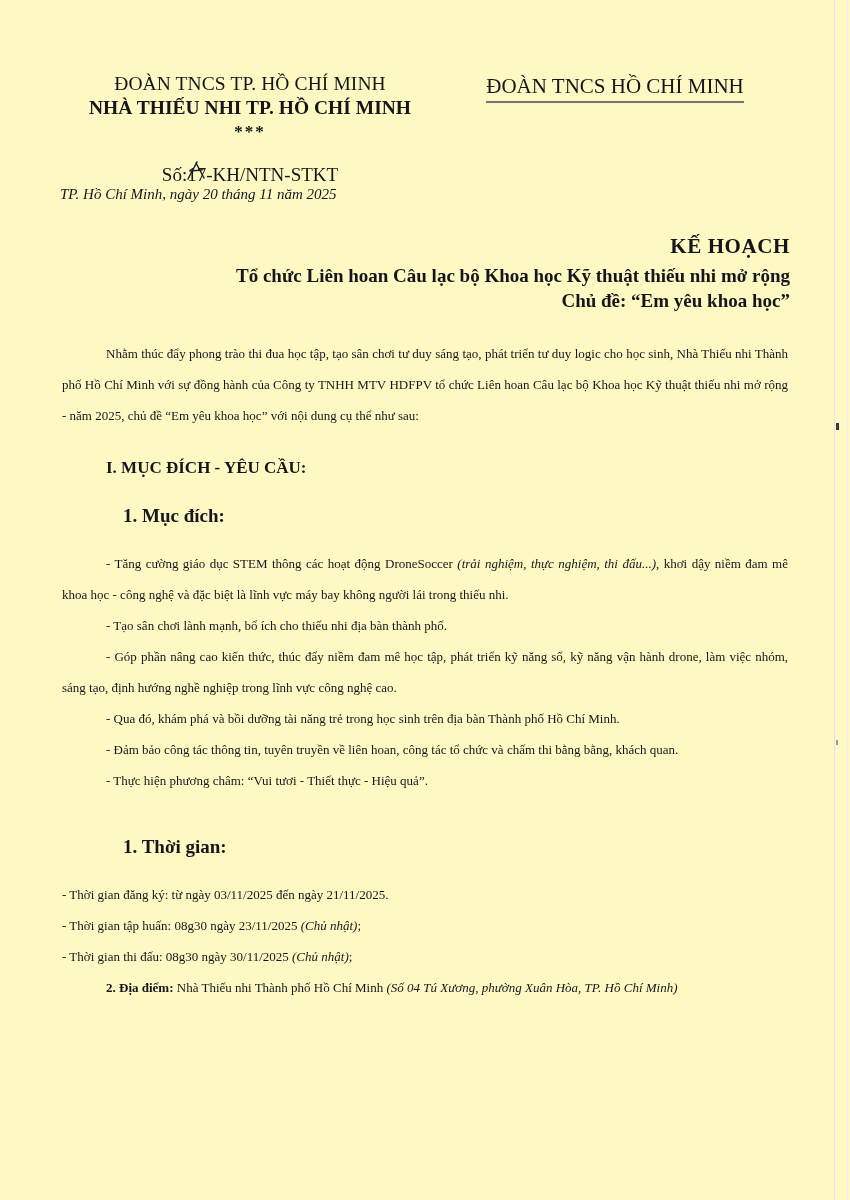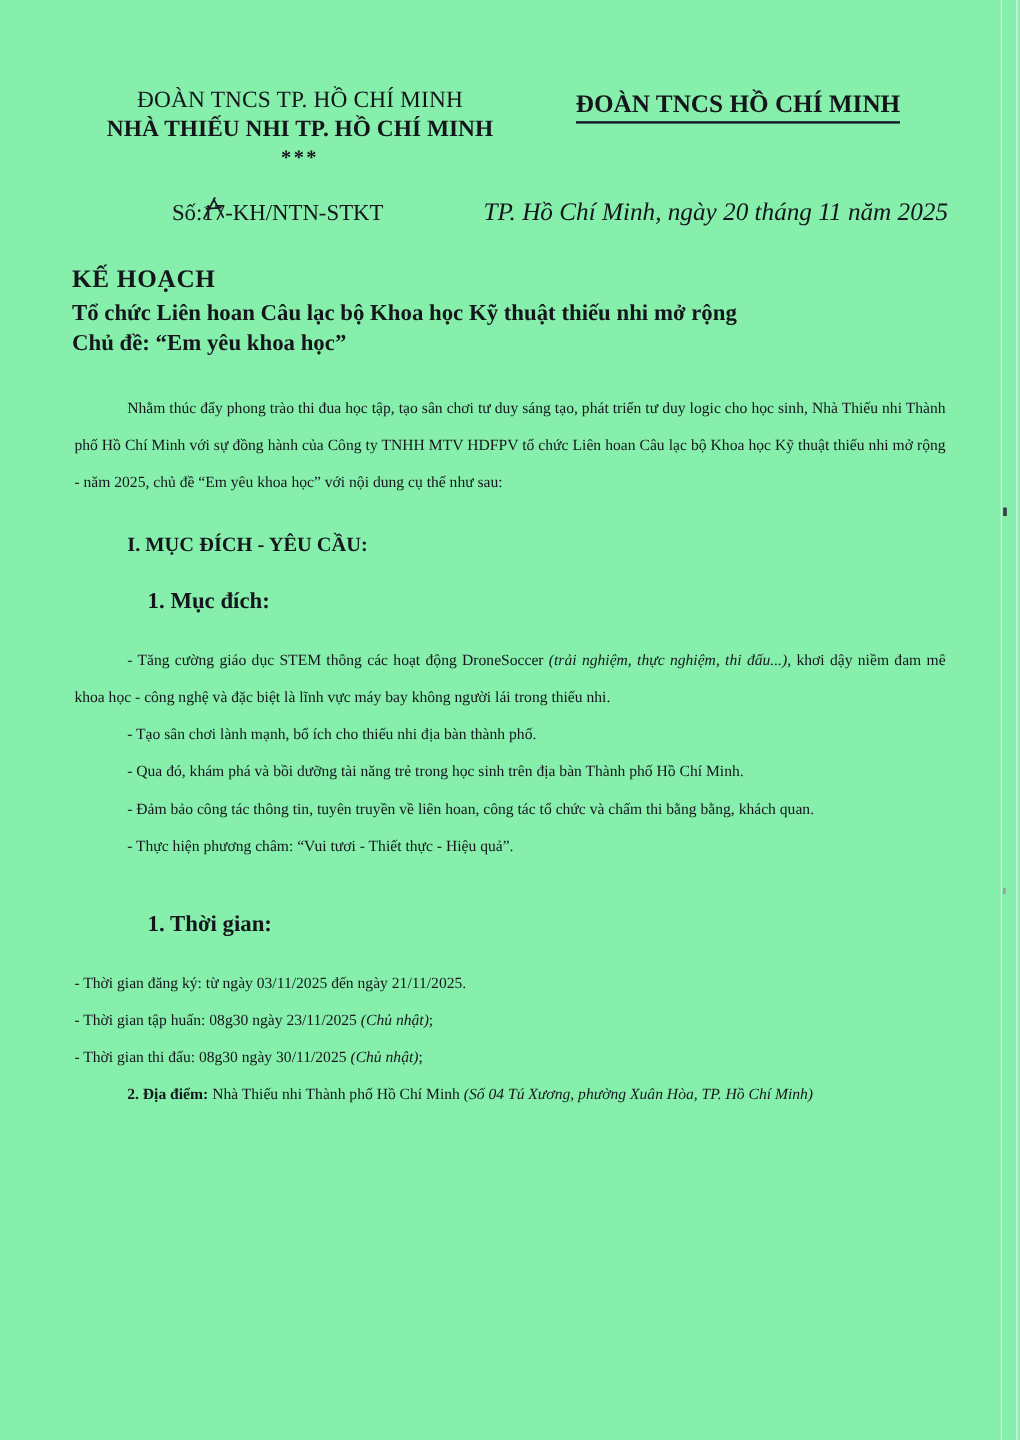--- a/index.html
+++ b/index.html
@@ -4,21 +4,21 @@
 <style>
   html, body {
     margin: 0;
     padding: 0;
     background: #ffffff;
   }
   .page {
     position: relative;
     width: 850px;
     height: 1200px;
-    background: #86efac;
+    background: #fef9c3;
     font-family: "Liberation Serif", "DejaVu Serif", serif;
     color: #15161c;
     overflow: hidden;
   }
   
   .scan-line-a {
     position: absolute;
     top: 0; bottom: 0;
     left: 834px;
     width: 1px;
@@ -84,31 +84,32 @@
   }
   .org-stars {
     font-size: 17px;
     font-weight: bold;
     letter-spacing: 2px;
     line-height: 1.4;
     margin-top: -1px;
   }
   .nation {
     font-size: 21px;
-    font-weight: bold;
+    font-weight: normal;
     white-space: nowrap;
     display: inline-block;
-    border-bottom: 2px solid #0f172a;
+    border-bottom: 2px solid #737373;
     padding-bottom: 2px;
   }
 
   .subhead {
     display: flex;
     padding: 20px 60px 0 60px;
     align-items: baseline;
+    flex-direction: column;
   }
   .doc-no {
     width: 380px;
     text-align: center;
     font-size: 19px;
     position: relative;
   }
   .doc-no .num {
     position: relative;
     display: inline-block;
@@ -118,28 +119,28 @@
     position: absolute;
     left: -2px;
     top: -5px;
     width: 22px;
     height: 26px;
     pointer-events: none;
   }
   .place-date {
     flex: 1;
     text-align: center;
-    font-size: 21px;
+    font-size: 15px;
     font-style: italic;
     white-space: nowrap;
   }
 
   
   .title-block {
-    text-align: left;
+    text-align: right;
     margin-top: 30px;
     padding: 0 60px;
   }
   .title-main {
     font-size: 21px;
     font-weight: bold;
     letter-spacing: 0.6px;
     line-height: 1.3;
   }
   .title-sub {
@@ -236,20 +237,21 @@
 
       <div class="gap-sm"></div>
 
       <p class="h-section">I. MỤC ĐÍCH - YÊU CẦU:</p>
       <p class="h-sub">1. Mục đích:</p>
 
       <p class="para dash"><span>- Tăng cường giáo dục STEM thông các hoạt động DroneSoccer </span><i class="it">(trải nghiệm, thực nghiệm, thi đấu...)</i><span>, khơi dậy niềm đam mê khoa học - công nghệ và đặc biệt là lĩnh vực máy bay không người lái trong thiếu nhi.</span></p>
 
       <p class="para dash"><span>- Tạo sân chơi lành mạnh, bổ ích cho thiếu nhi địa bàn thành phố.</span></p>
 
+      <p class="para dash"><span>- Góp phần nâng cao kiến thức, thúc đẩy niềm đam mê học tập, phát triển kỹ năng số, kỹ năng vận hành drone, làm việc nhóm, sáng tạo, định hướng nghề nghiệp trong lĩnh vực công nghệ cao.</span></p>
 
       <p class="para dash"><span>- Qua đó, khám phá và bồi dưỡng tài năng trẻ trong học sinh trên địa bàn Thành phố Hồ Chí Minh.</span></p>
 
 
       <p class="para dash">- Đảm bảo công tác thông tin, tuyên truyền về liên hoan, công tác tổ chức và chấm thi bằng bằng, khách quan.</p>
       <p class="para dash">- Thực hiện phương châm: “Vui tươi - Thiết thực - Hiệu quả”.</p>
 
       <div class="gap-md"></div>
 
       <p class="h-sub">1. Thời gian:</p>

